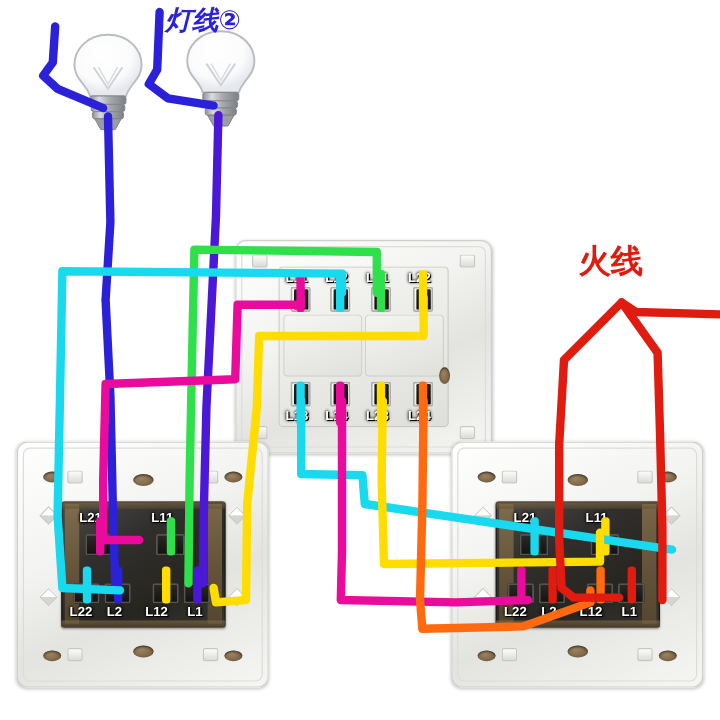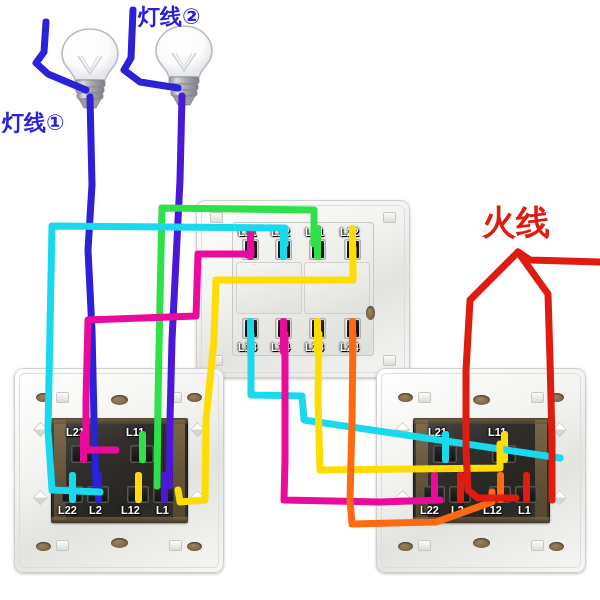--- a/index.html
+++ b/index.html
@@ -77,21 +77,21 @@
 
   
   .bulb{position:absolute;z-index:4;}
 
   
   .anno{position:absolute;z-index:11;font-weight:bold;white-space:nowrap;
         font-family:"DejaVu Sans",sans-serif;}
   #title{font-size:37px;color:#e3197f;letter-spacing:1px;
          text-shadow:0 0 1px #e3197f;}
   .blue-anno{font-size:22px;color:#2a21d8;}
-  #live-anno{font-size:34px;color:#e01b10;}
+  #live-anno{font-size:27px;color:#e01b10;}
 </style>
 </head>
 <body>
 
 <div id="stage">
 
   <div class="panel" id="center-panel" style="left:196px;top:200px;width:214px;height:178px;">
     <div class="plate"></div>
     <div class="claw" style="left:14px;top:12px;"></div>
     <div class="claw" style="right:14px;top:12px;"></div>
@@ -290,19 +290,18 @@
       <path d="M319 334 L318 400 L320 470 L500 468 L500 444" stroke="#ffdd00"></path>
 
       <path d="M353 334 L352 420 L350 500 L352 524 L436 522 L492 502 L492 492" stroke="#ff6a11"></path>
 
       <path d="M600 262 L530 260 L518 252 L470 300 L466 370 L466 450 L468 490 L478 498 L516 498" stroke="#e01b10"></path>
       <path d="M518 252 L548 294 L550 360 L552 440 L552 500" stroke="#e01b10"></path>
     </g>
   </svg>
 
 
-  <div class="anno blue-anno" style="left:2px;top:108px;">灯线①</div>
-
-  <div class="anno blue-anno" style="left:138px;top:2px;">灯线②</div>
+
+  <div class="anno blue-anno" style="left:138px;top:2px;font-style:italic;">灯线②</div>
 
   <div class="anno" id="live-anno" style="left:482px;top:200px;">火线</div>
 
 </div>
 
 </body></html>

